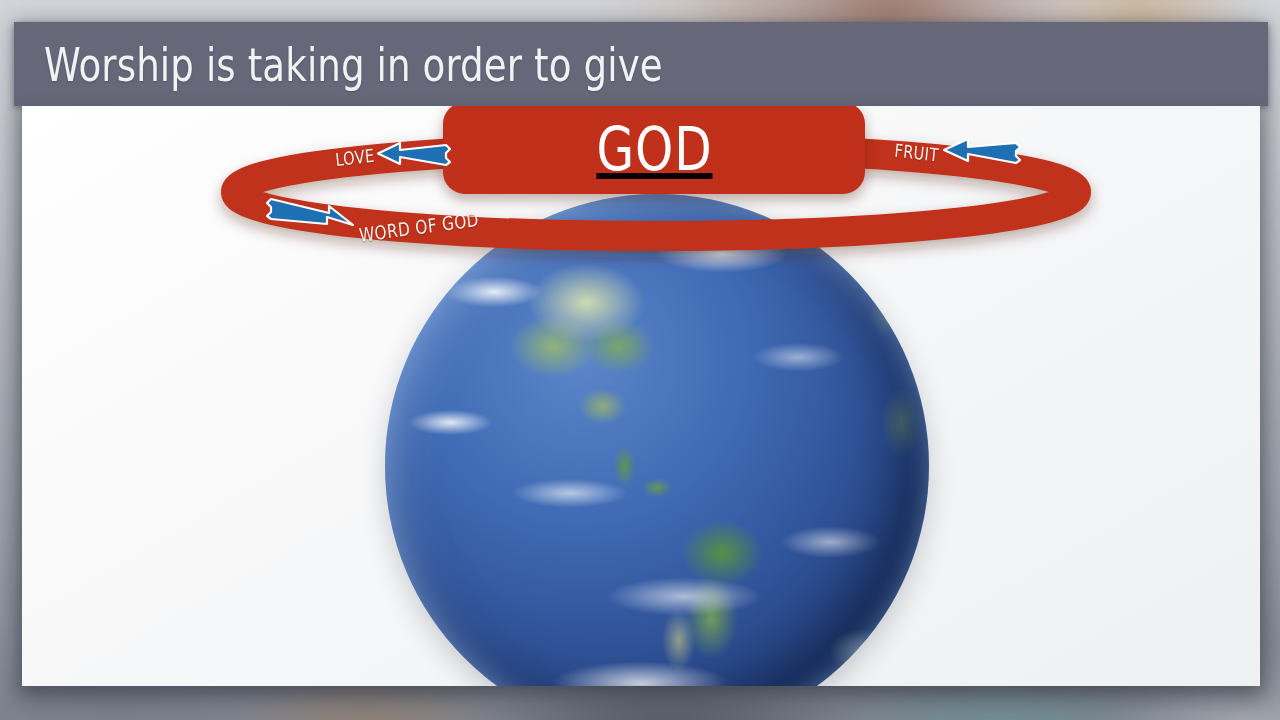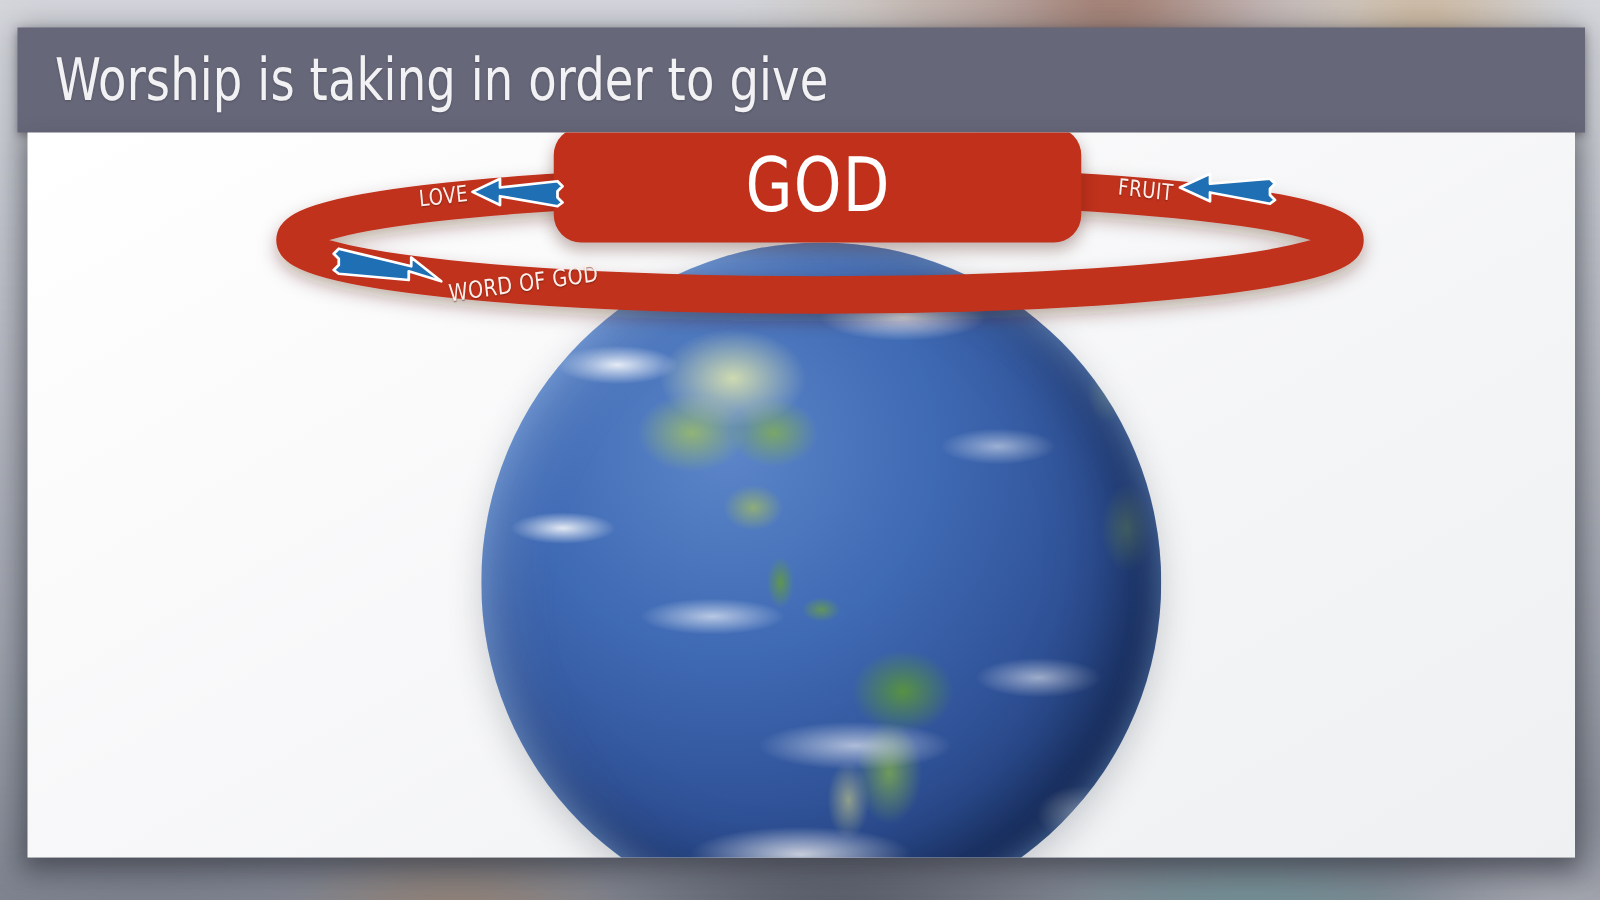--- a/index.html
+++ b/index.html
@@ -106,21 +106,21 @@
   
   #ring-wrap{position:absolute;left:0;top:0;width:1238px;height:580px;pointer-events:none;}
   #ring-svg{position:absolute;left:0;top:0;}
 
   
   #god-box{
     position:absolute;left:421px;top:-4px;width:422px;height:92px;
     background:#c0301a;
     border-radius:22px;
     box-shadow:0 6px 13px rgba(70,20,10,.33);
-    display:flex;align-items:center;justify-content:center;
+    display:flex;align-items:center;justify-content:center;text-decoration:underline;
   }
   #god-text{
     color:#ffffff;
     font-family:"DejaVu Sans Condensed","Liberation Sans",sans-serif;
     font-size:60px;font-weight:300;letter-spacing:1px;
     transform:scaleX(.9);
     line-height:1;
     margin-top:2px;
   }
 

